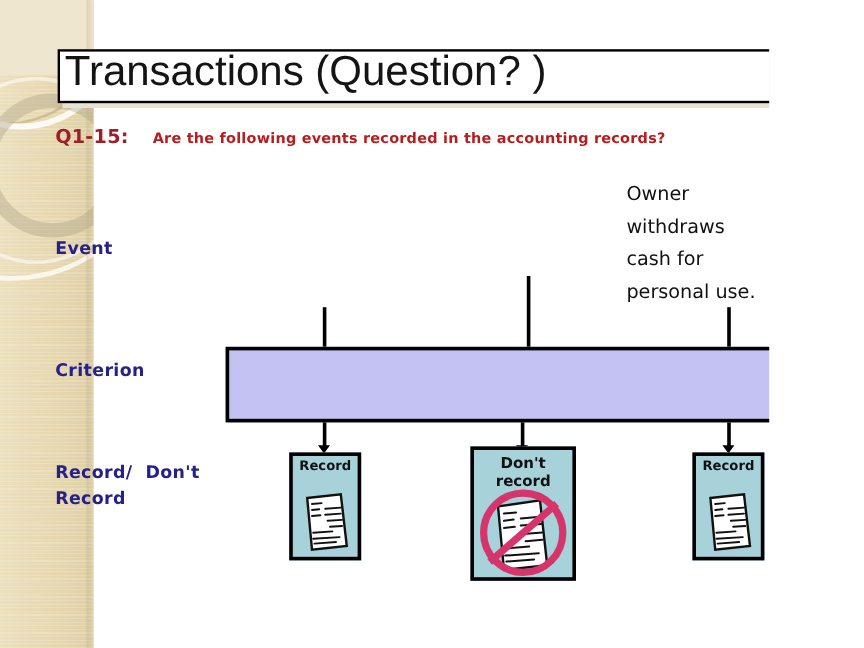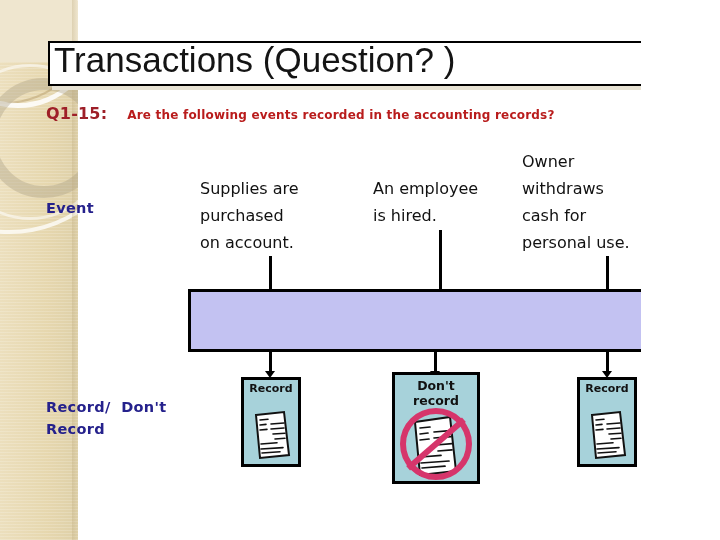--- a/index.html
+++ b/index.html
@@ -134,21 +134,21 @@
     font-family: "DejaVu Sans", sans-serif;
     font-size: 14.5px;
     font-weight: bold;
     color: #25218c;
     letter-spacing: .3px;
     white-space: pre;
     line-height: 22px;
   }
   .lbl-event     { left: 46px; top: 197px; }
   .lbl-criterion { left: 46px; top: 298px; }
-  .lbl-record    { left: 46px; top: 396px; }
+  .lbl-record    { left: 46px; top: 383px; }
 
   
   .event-col {
     position: absolute;
     font-family: "DejaVu Sans", sans-serif;
     font-size: 16px;
     color: #111111;
     line-height: 27px;
     white-space: pre-line;
   }
@@ -274,28 +274,24 @@
 
   <div class="title-shadow"></div>
   <div class="title-box"></div>
   <div class="title-text">Transactions (Question? )</div>
 
   <div class="qline">
     <span class="qnum">Q1-15</span><span class="qnum">:</span><span class="qrest">Are the following events recorded in the accounting records?</span>
   </div>
 
   <div class="row-label lbl-event">Event</div>
+  <div class="row-label lbl-criterion">Criterion</div>
   <div class="row-label lbl-record">Record/  Don't
 Record</div>
 
-  <div class="event-col ev-1">Supplies are
-purchased
-on account.</div>
-  <div class="event-col ev-2">An employee
-is hired.</div>
   <div class="event-col ev-3">Owner
 withdraws
 cash for
 personal use.</div>
 
   <div class="vline vl-1"></div>
   <div class="vline vl-2"></div>
   <div class="vline vl-3"></div>
 
   <div class="criterion-box"></div>

